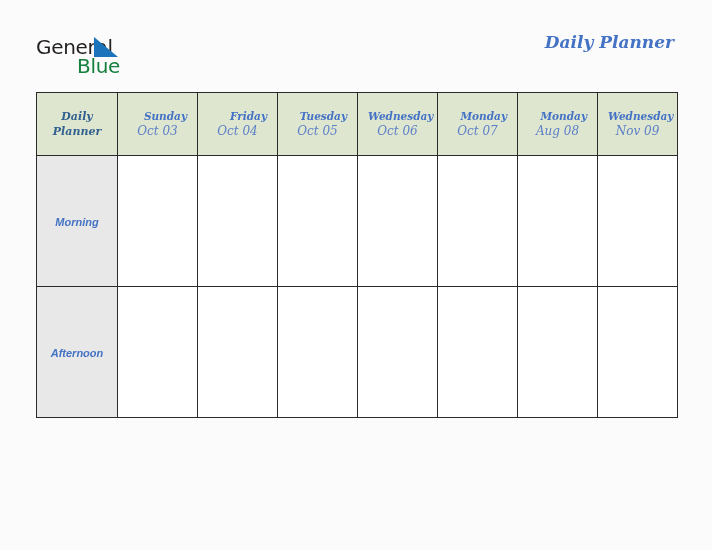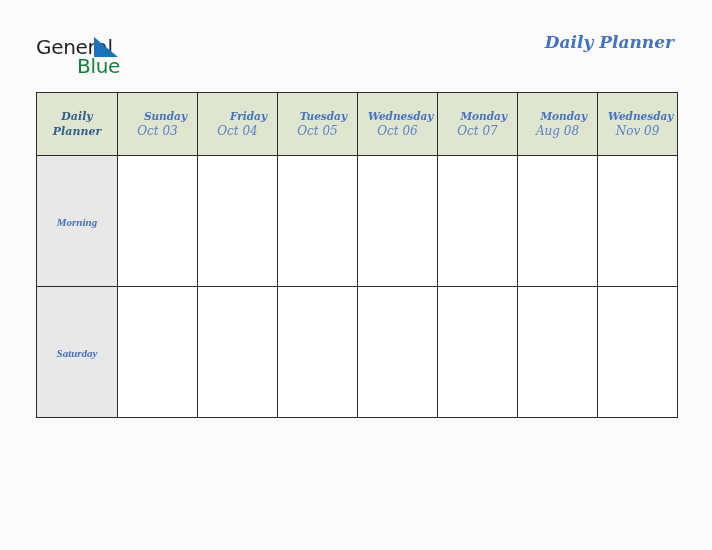--- a/index.html
+++ b/index.html
@@ -141,21 +141,21 @@
     line-height: 15px;
   }
 
   .row-label-cell {
     height: 110px;
     background: #e8e8e8;
     text-align: center;
     vertical-align: middle;
   }
   .row-label-text {
-    font-family: Liberation Serif, serif;
+    font-family: Liberation Sans, sans-serif;
     font-style: italic;
     font-weight: bold;
     font-size: 11px;
     color: #4472c4;
   }
   .slot-cell {
     height: 110px;
     background: #ffffff;
   }
 </style>
@@ -237,21 +237,21 @@
       <td class="slot-cell"></td>
       <td class="slot-cell"></td>
       <td class="slot-cell"></td>
       <td class="slot-cell"></td>
       <td class="slot-cell"></td>
       <td class="slot-cell"></td>
     </tr>
 
     <tr>
       <td class="row-label-cell">
-        <span class="row-label-text">Saturday</span>
+        <span class="row-label-text">Afternoon</span>
       </td>
       <td class="slot-cell"></td>
       <td class="slot-cell"></td>
       <td class="slot-cell"></td>
       <td class="slot-cell"></td>
       <td class="slot-cell"></td>
       <td class="slot-cell"></td>
       <td class="slot-cell"></td>
     </tr>
 

